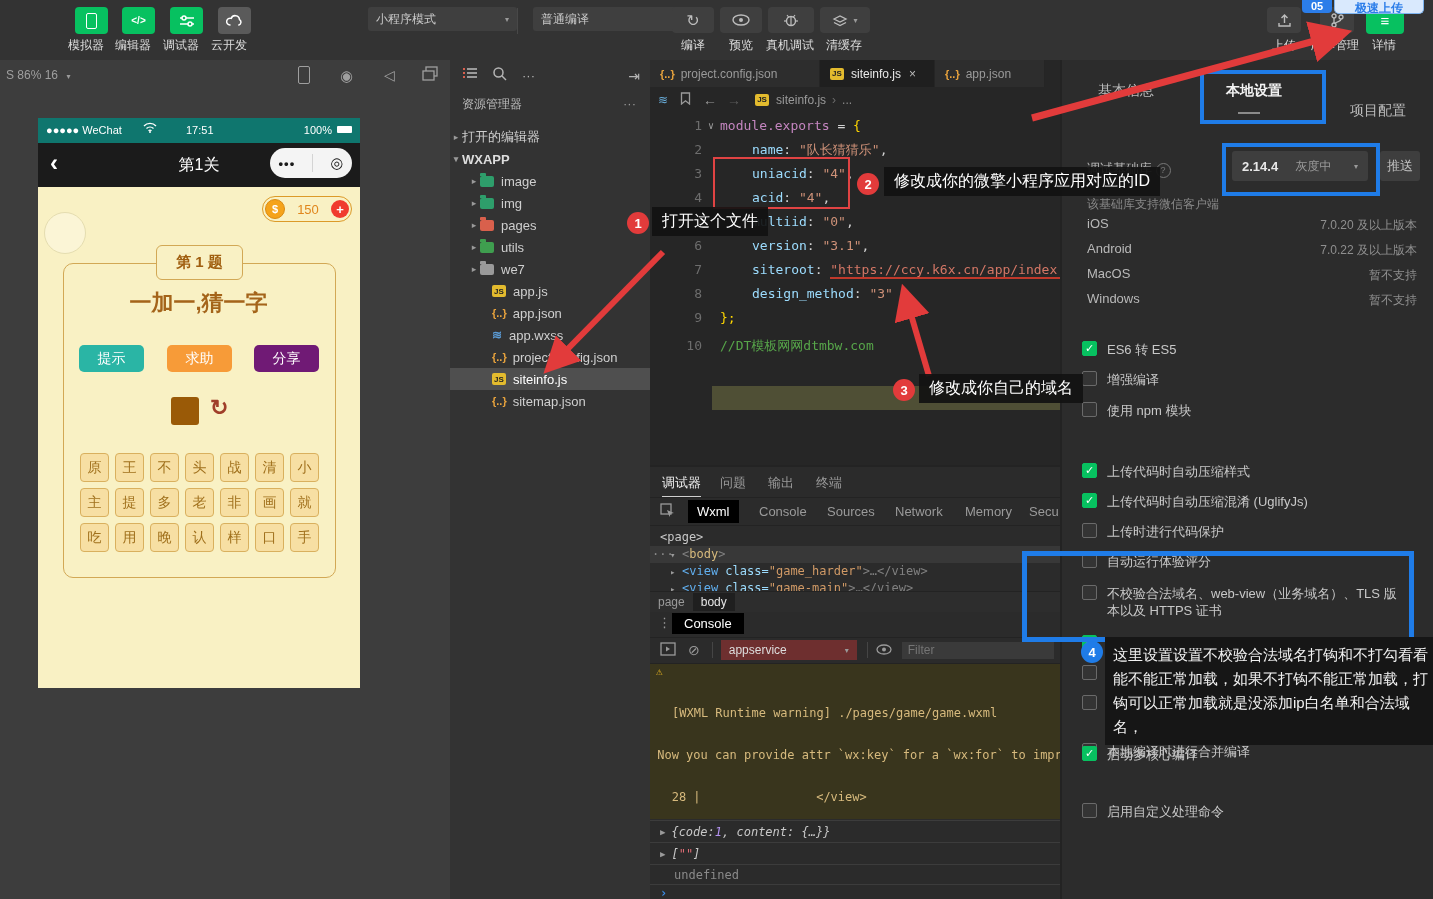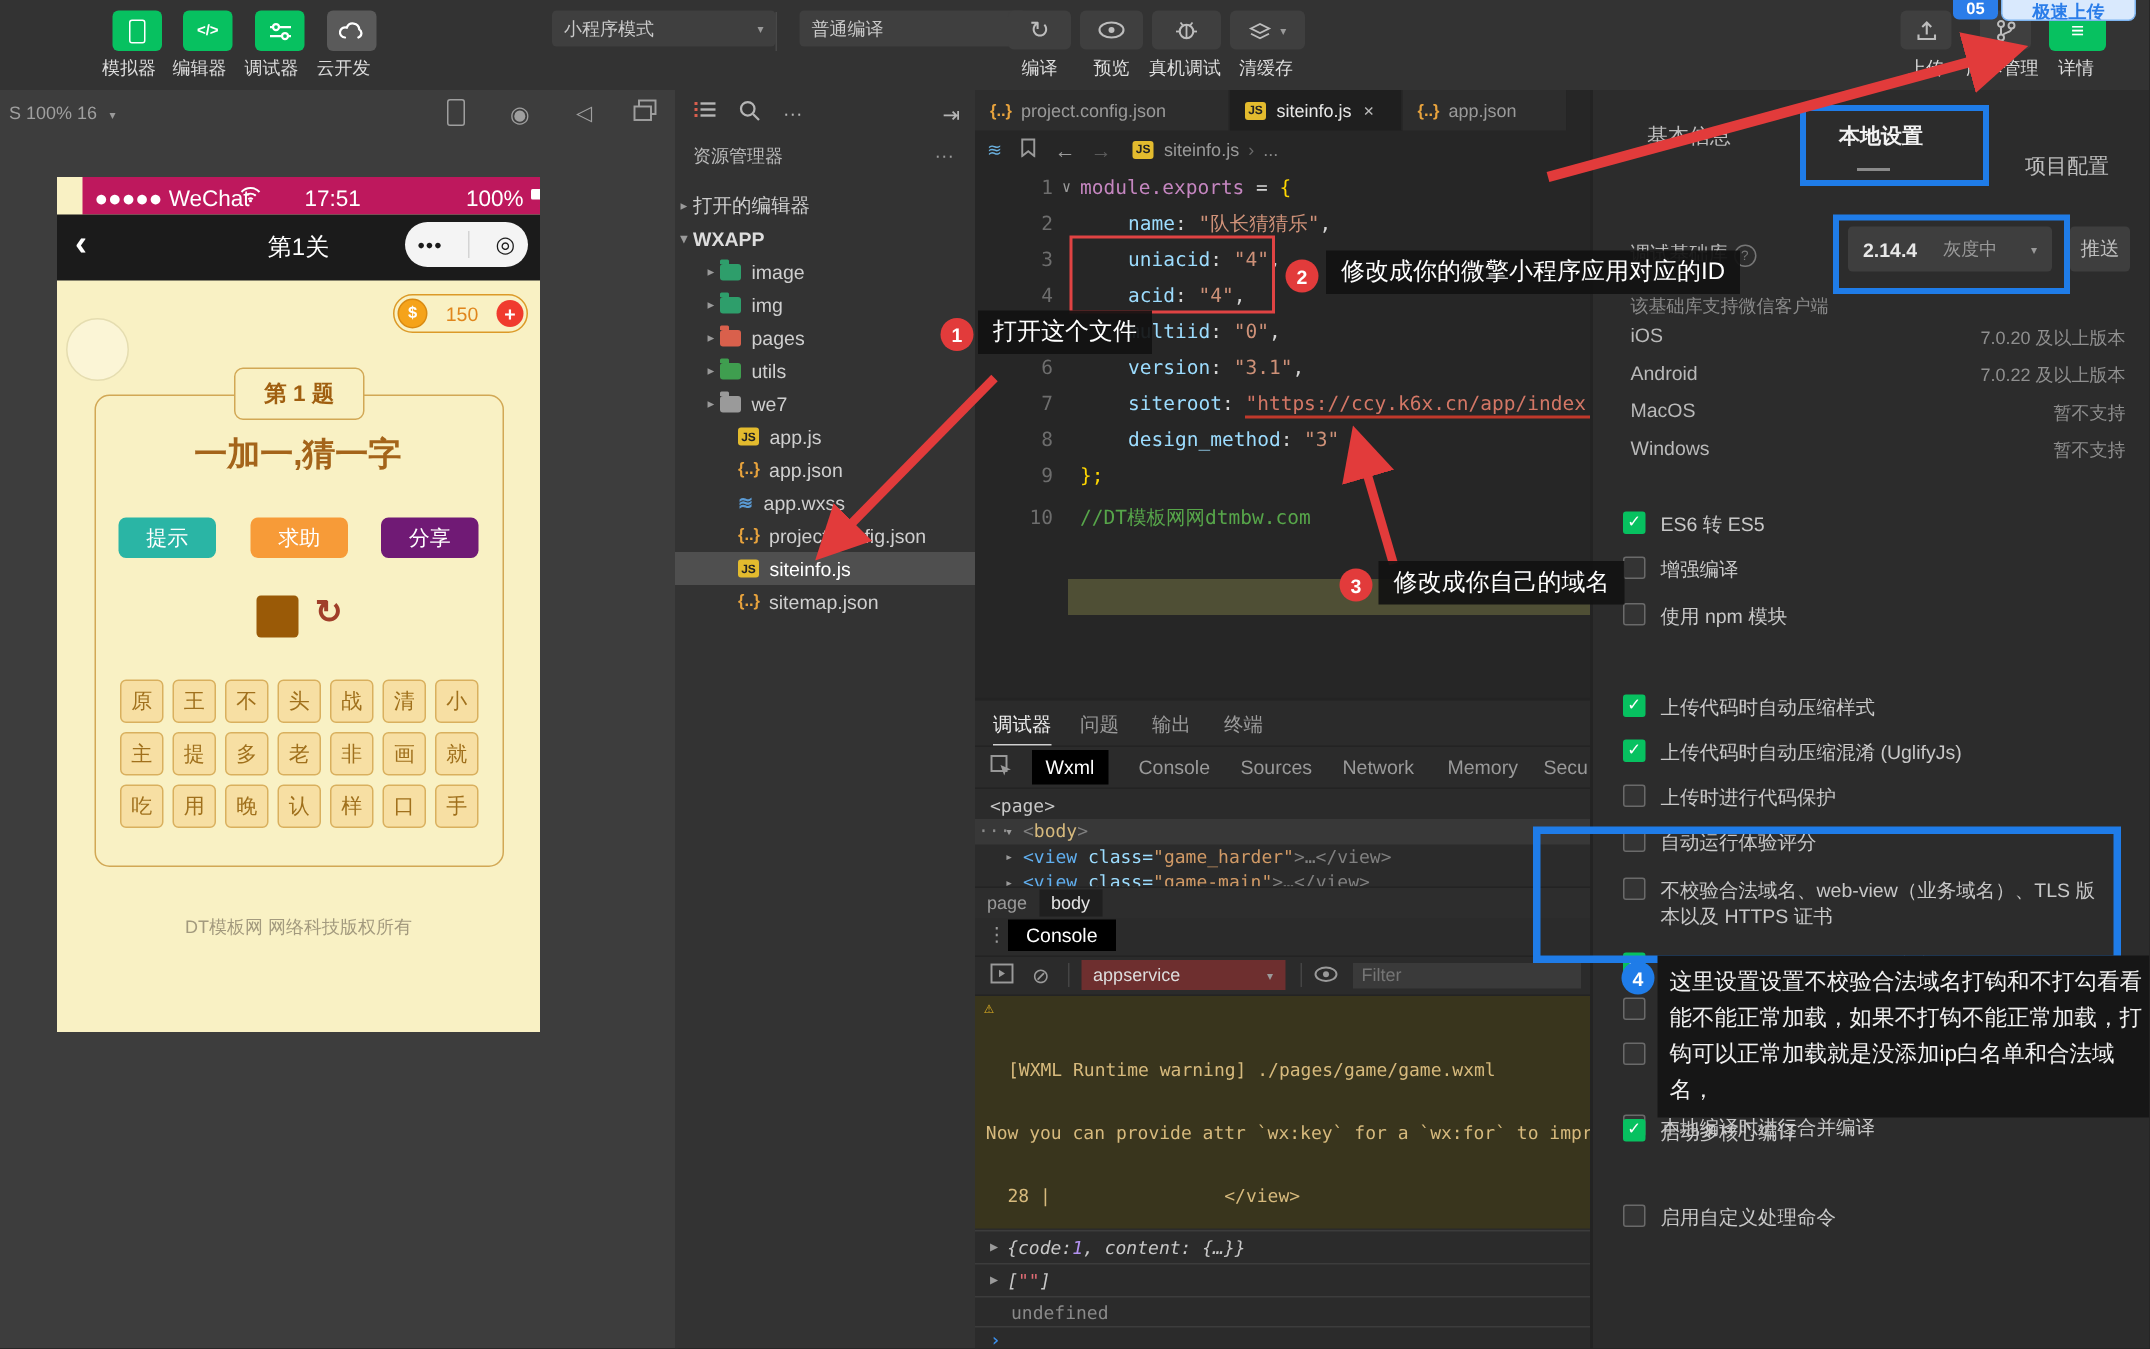--- a/index.html
+++ b/index.html
@@ -15,21 +15,21 @@
   .tsel{position:absolute;top:7px;height:24px;background:#3f3f3f;border-radius:3px;color:#c9c9c9;font-size:12px;
         display:flex;align-items:center;padding:0 8px;justify-content:space-between;}
   .ibtn{position:absolute;top:7px;height:26px;background:#3f3f3f;border-radius:4px;color:#bdbdbd;
         display:flex;align-items:center;justify-content:center;}
   .caret{font-size:8px;color:#9a9a9a;margin-left:5px;}
   .vdiv{position:absolute;top:8px;width:1px;height:26px;background:#484848;}
   
   .simpanel{position:absolute;left:0;top:60px;width:450px;height:839px;background:#3d3d3d;border-right:2px solid #272727;}
   .simtool{position:absolute;left:0;top:0;width:100%;height:32px;color:#9f9f9f;}
   .phone{position:absolute;left:38px;top:58px;width:322px;height:570px;background:#f9f1c4;overflow:hidden;}
-  .statusbar{position:absolute;left:17px;top:0;width:322px;height:25px;background:#be185d;color:#fff;font-size:15px;}
+  .statusbar{position:absolute;left:0;top:0;width:322px;height:25px;background:#0f766e;color:#fff;font-size:11px;}
   .navbar{position:absolute;left:0;top:25px;width:322px;height:44px;background:#1b1b1b;color:#fff;}
   .capsule{position:absolute;right:8px;top:5px;width:82px;height:30px;background:#f4f4f4;border-radius:15px;
            display:flex;align-items:center;justify-content:space-around;color:#1b1b1b;}
   .coinpill{position:absolute;right:8px;top:78px;width:84px;height:24px;border:1px solid #dc9a28;border-radius:13px;
             display:flex;align-items:center;padding:0 2px;justify-content:space-between;background:#f9f1c4;}
   .gamecard{position:absolute;left:25px;top:145px;width:271px;height:313px;border:1px solid #d2a855;border-radius:10px;}
   .lvlbadge{position:absolute;left:118px;top:127px;width:85px;height:33px;background:#f9f1c4;border:1px solid #d2a855;
             border-radius:6px;display:flex;align-items:center;justify-content:center;color:#a05f10;font-weight:bold;font-size:15px;}
   .gbtn{position:absolute;top:227px;width:65px;height:27px;border-radius:5px;color:#fff;font-size:14px;
         display:flex;align-items:center;justify-content:center;}
@@ -204,21 +204,21 @@
     <div class="tlabel" style="left:1311px">版本管理</div>
 
     <div class="tbtn green" style="left:1366px;width:38px">
       <span style="font-size:15px;">≡</span>
     </div>
     <div class="tlabel" style="left:1372px">详情</div>
   </div>
 
   <div class="simpanel">
     <div class="simtool">
-      <span class="abs" style="left:6px;top:8px;font-size:12px;"><span>S 100% 16</span> <span class="caret">▾</span></span>
+      <span class="abs" style="left:6px;top:8px;font-size:12px;"><span>S 86% 16</span> <span class="caret">▾</span></span>
       <span class="abs" style="left:298px;top:6px;"><span style="display:inline-block;width:10px;height:16px;border:1.5px solid #9f9f9f;border-radius:2px;"></span></span>
       <span class="abs" style="left:340px;top:7px;font-size:15px;">◉</span>
       <span class="abs" style="left:384px;top:7px;font-size:14px;">◁</span>
       <span class="abs" style="left:422px;top:6px;"><svg width="16" height="15" viewBox="0 0 16 15">
             <rect x="4" y="1" width="11" height="9" fill="none" stroke="#9f9f9f" stroke-width="1.3"></rect>
             <rect x="1" y="5" width="11" height="9" fill="#3d3d3d" stroke="#9f9f9f" stroke-width="1.3"></rect>
           </svg></span>
     </div>
 
     <div class="phone">
@@ -278,21 +278,20 @@
         <div class="tile">就</div>
         <div class="tile">吃</div>
         <div class="tile">用</div>
         <div class="tile">晚</div>
         <div class="tile">认</div>
         <div class="tile">样</div>
         <div class="tile">口</div>
         <div class="tile">手</div>
       </div>
 
-      <div class="abs" style="left:0;top:492px;width:322px;text-align:center;font-size:12px;color:#a39a7e;">DT模板网 网络科技版权所有</div>
     </div>
   </div>
 
   <div class="explorer">
     <span class="abs" style="left:12px;top:6px;color:#9a9a9a;"><svg width="16" height="14" viewBox="0 0 16 14">
           <line x1="5" y1="3" x2="15" y2="3" stroke="#b5b5b5" stroke-width="1.6"></line>
           <line x1="5" y1="7" x2="15" y2="7" stroke="#b5b5b5" stroke-width="1.6"></line>
           <line x1="5" y1="11" x2="15" y2="11" stroke="#b5b5b5" stroke-width="1.6"></line>
           <rect x="1" y="2" width="2" height="2" fill="#d95f4e"></rect>
           <rect x="1" y="6" width="2" height="2" fill="#d95f4e"></rect>

